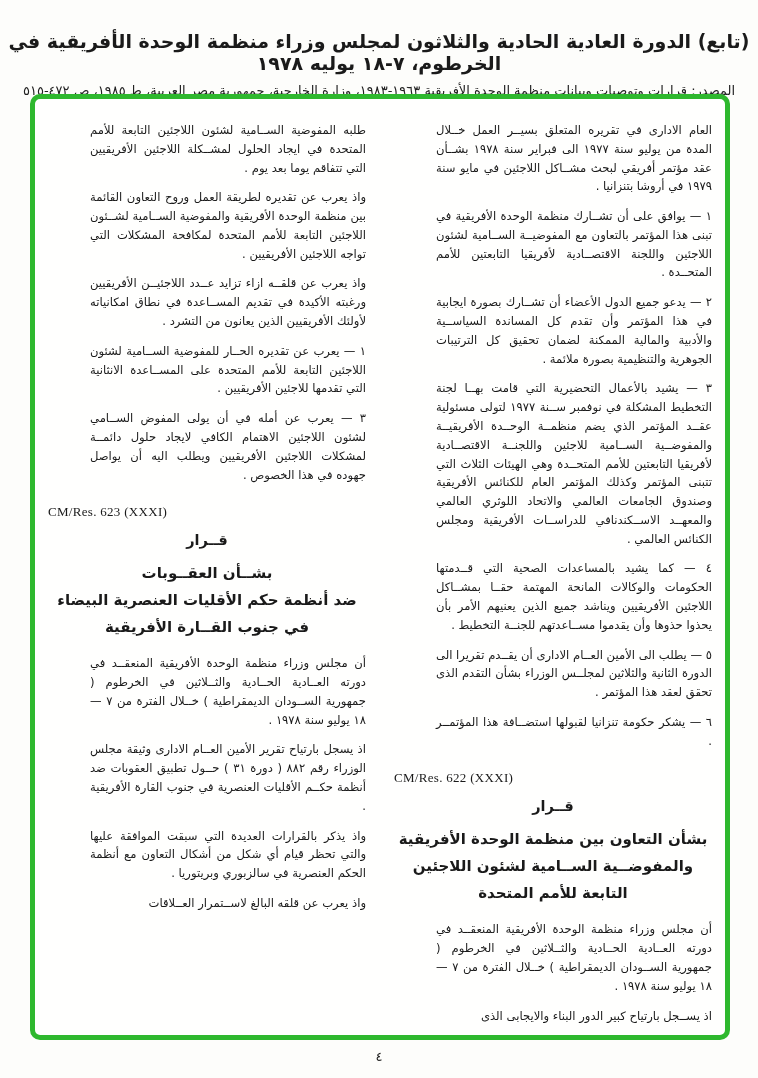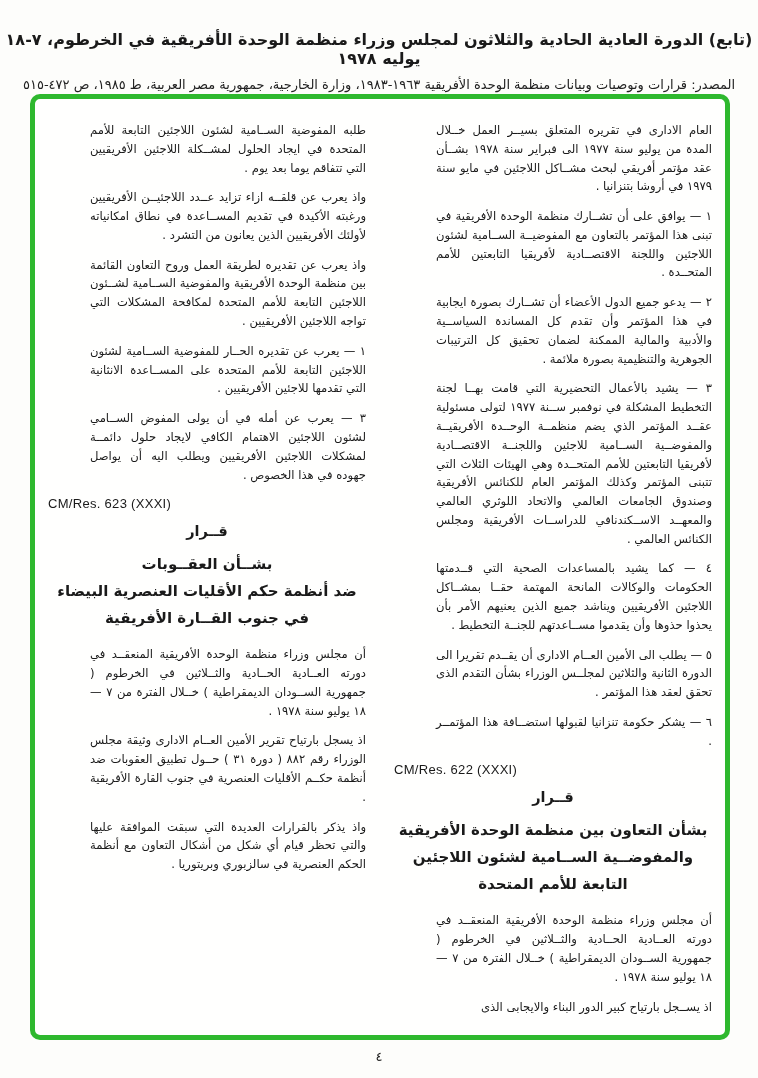--- a/index.html
+++ b/index.html
@@ -9,21 +9,21 @@
     font-family: "DejaVu Sans", sans-serif;
     direction: rtl;
     position: relative;
     color: #1a1a1a;
   }
   .sheet { position: absolute; inset: 0; }
 
   
   .page-header { position: absolute; top: 30px; left: 0; right: 0; text-align: center; }
   .header-line1 {
-    font-size: 16px;
+    font-size: 19px;
     font-weight: bold;
     letter-spacing: 0.2px;
   }
   .header-line2 {
     margin-top: 9px;
     font-size: 13px;
     color: #222;
   }
 
   
@@ -52,23 +52,23 @@
     font-size: 11.6px;
     line-height: 1.62;
     text-align: justify;
     text-align-last: right;
     margin-bottom: 11px;
     margin-left: 42px;
   }
   .block.ref {
     direction: ltr;
     text-align: left;
-    font-family: Liberation Sans, sans-serif;
+    font-family: Liberation Serif, serif;
     font-size: 13px;
-    margin: 12px 0 12px 0;
+    margin: 20px 0 12px 0;
     letter-spacing: 0.3px;
   }
   .block.title {
     text-align: center;
     font-weight: bold;
     font-size: 14.5px;
     margin: 4px 0 12px 0;
   }
   .block.heading {
     text-align: center;
@@ -111,31 +111,32 @@
           <div class="block ref">CM/Res. 622 (XXXI)</div>
           <div class="block title">قــرار</div>
           <div class="block heading">بشأن التعاون بين منظمة الوحدة الأفريقية
 والمفوضــية الســامية لشئون اللاجئين
 التابعة للأمم المتحدة</div>
           <div class="block p">أن مجلس وزراء منظمة الوحدة الأفريقية المنعقــد في دورته العــادية الحــادية والثــلاثين في الخرطوم ( جمهورية الســودان الديمقراطية ) خــلال الفترة من ٧ — ١٨ يوليو سنة ١٩٧٨ .</div>
           <div class="block p">اذ يســجل بارتياح كبير الدور البناء والايجابى الذى</div>
         </div>
       <div class="col">
           <div class="block p">طلبه المفوضية الســامية لشئون اللاجئين التابعة للأمم المتحدة في ايجاد الحلول لمشــكلة اللاجئين الأفريقيين التي تتفاقم يوما بعد يوم .</div>
+          <div class="block p">واذ يعرب عن تقديره لطريقة العمل وروح التعاون القائمة بين منظمة الوحدة الأفريقية والمفوضية الســامية لشــئون اللاجئين التابعة للأمم المتحدة لمكافحة المشكلات التي تواجه اللاجئين الأفريقيين .</div>
           <div class="block p">واذ يعرب عن قلقــه ازاء تزايد عــدد اللاجئيــن الأفريقيين ورغبته الأكيدة في تقديم المســاعدة في نطاق امكانياته لأولئك الأفريقيين الذين يعانون من التشرد .</div>
-          <div class="block p">واذ يعرب عن تقديره لطريقة العمل وروح التعاون القائمة بين منظمة الوحدة الأفريقية والمفوضية الســامية لشــئون اللاجئين التابعة للأمم المتحدة لمكافحة المشكلات التي تواجه اللاجئين الأفريقيين .</div>
           <div class="block p">١ — يعرب عن تقديره الحــار للمفوضية الســامية لشئون اللاجئين التابعة للأمم المتحدة على المســاعدة الانثانية التي تقدمها للاجئين الأفريقيين .</div>
           <div class="block p">٣ — يعرب عن أمله في أن يولى المفوض الســامي لشئون اللاجئين الاهتمام الكافي لايجاد حلول دائمــة لمشكلات اللاجئين الأفريقيين ويطلب اليه أن يواصل جهوده في هذا الخصوص .</div>
           <div class="block ref">CM/Res. 623 (XXXI)</div>
           <div class="block title">قــرار</div>
           <div class="block heading">بشــأن العقــوبات
 ضد أنظمة حكم الأقليات العنصرية البيضاء
 في جنوب القــارة الأفريقية</div>
           <div class="block p">أن مجلس وزراء منظمة الوحدة الأفريقية المنعقــد في دورته العــادية الحــادية والثــلاثين في الخرطوم ( جمهورية الســودان الديمقراطية ) خــلال الفترة من ٧ — ١٨ يوليو سنة ١٩٧٨ .</div>
           <div class="block p">اذ يسجل بارتياح تقرير الأمين العــام الادارى وثيقة مجلس الوزراء رقم ٨٨٢ ( دورة ٣١ ) حــول تطبيق العقوبات ضد أنظمة حكــم الأقليات العنصرية في جنوب القارة الأفريقية .</div>
           <div class="block p">واذ يذكر بالقرارات العديدة التي سبقت الموافقة عليها والتي تحظر قيام أي شكل من أشكال التعاون مع أنظمة الحكم العنصرية في سالزبوري وبريتوريا .</div>
+          <div class="block p">واذ يعرب عن قلقه البالغ لاســتمرار العــلاقات</div>
         </div>
     </div>
   </div>
 
   <div class="page-number">٤</div>
 
 </div>
 
 </body></html>

